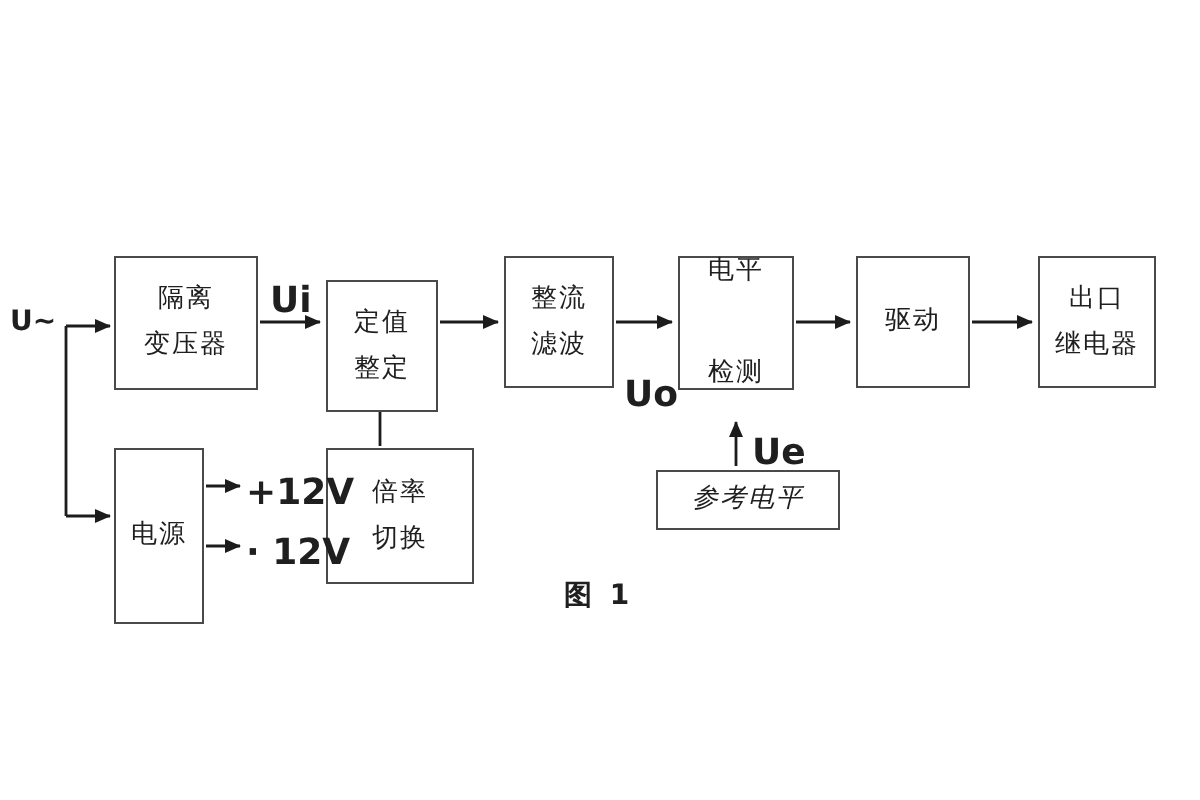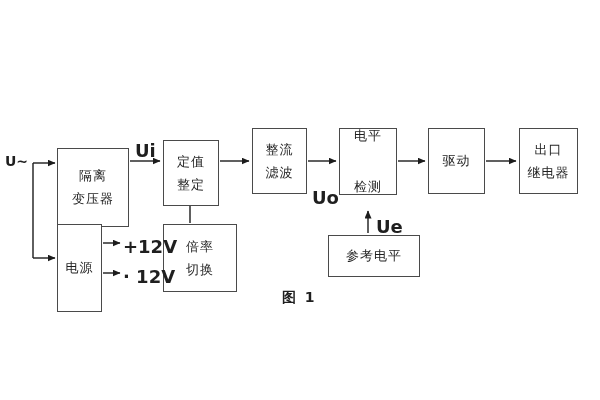--- a/index.html
+++ b/index.html
@@ -34,29 +34,29 @@
     font-weight: bold;
     white-space: nowrap;
   }
   .caption {
     position: absolute;
     font-size: 14px;
     font-weight: bold;
     letter-spacing: 2px;
   }
   
-  #b-transformer { left: 57px;  top: 128px; width: 72px; height: 79px; margin-top: 20px; }
+  #b-transformer { left: 57px;  top: 128px; width: 72px; height: 67px; }
   #b-setting     { left: 163px; top: 140px; width: 56px; height: 66px; }
   #b-rectifier   { left: 252px; top: 128px; width: 55px; height: 66px; }
   #b-level       { left: 339px; top: 128px; width: 58px; height: 67px; justify-content: space-between; }
   #b-drive       { left: 428px; top: 128px; width: 57px; height: 66px; }
   #b-relay       { left: 519px; top: 128px; width: 59px; height: 66px; }
   #b-power       { left: 57px;  top: 224px; width: 45px; height: 88px; }
   #b-rate        { left: 163px; top: 224px; width: 74px; height: 68px; }
-  #b-reference   { left: 328px; top: 235px; width: 92px; height: 42px; }
+  #b-reference   { left: 328px; top: 235px; width: 92px; height: 30px; font-style: italic; }
   
   #l-uin   { left: 5px;   top: 153px; font-size: 14px; }
   #l-ui    { left: 135px; top: 140px; }
   #l-uo    { left: 312px; top: 139px; margin-top: 48px; }
   #l-p12   { left: 123px; top: 236px; }
   #l-m12   { left: 123px; top: 266px; }
   #l-ue    { left: 376px; top: 216px; }
   #l-cap   { left: 282px; top: 289px; text-align: center; }
 </style>
 </head>

